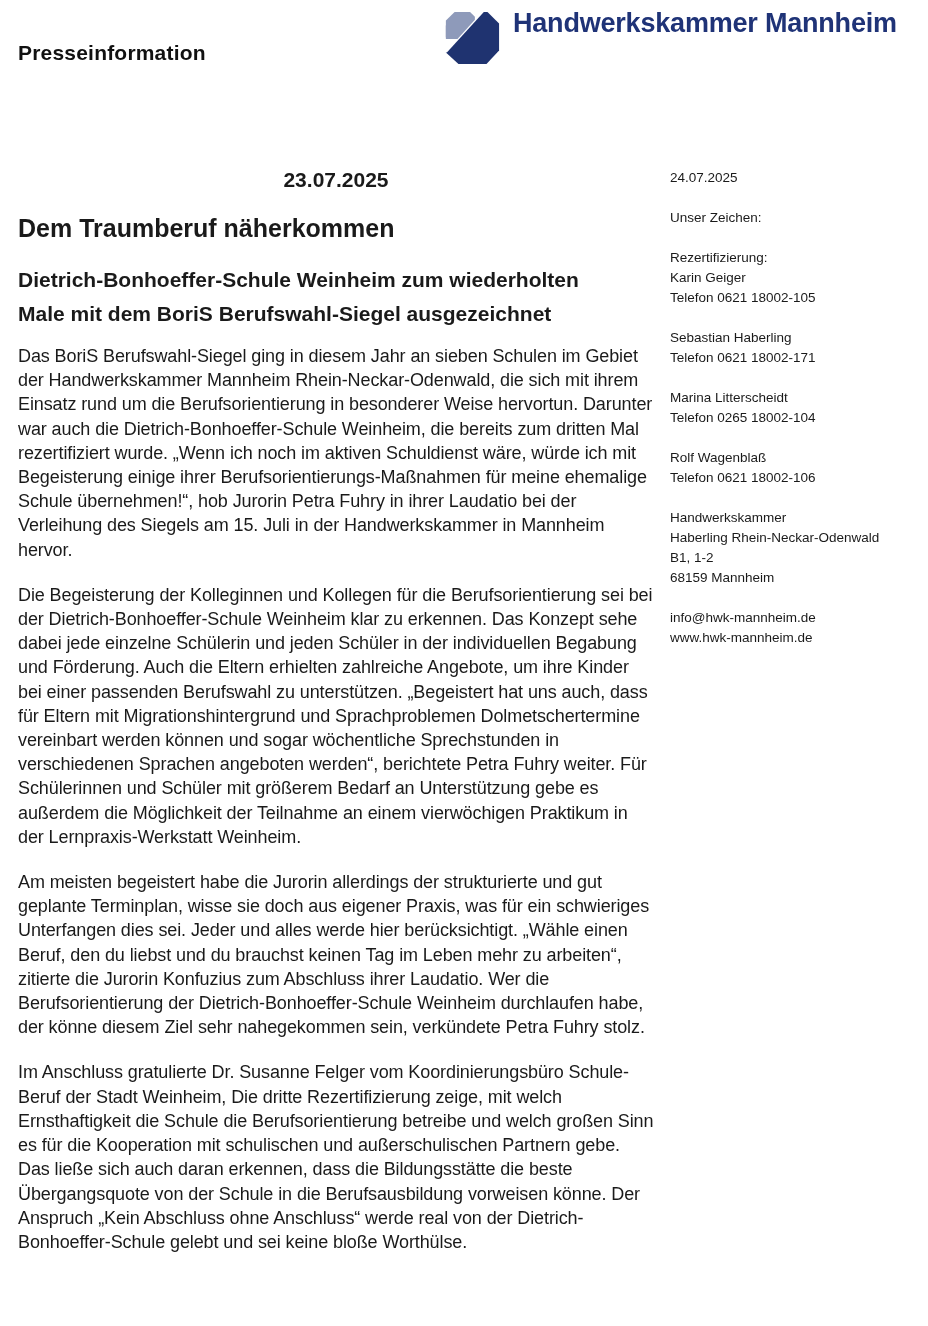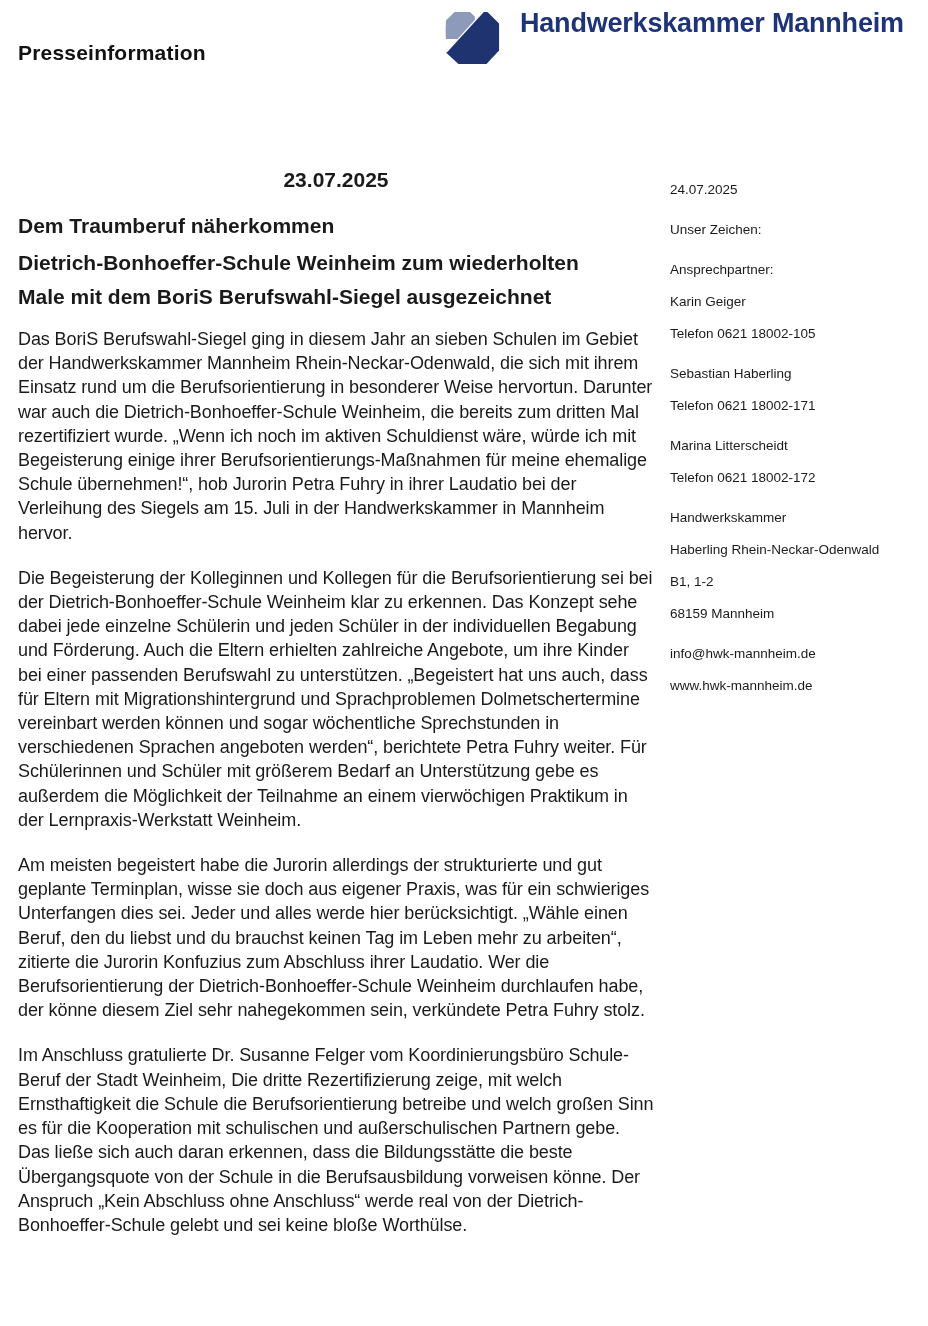--- a/index.html
+++ b/index.html
@@ -23,21 +23,21 @@
     font-weight: 700;
     letter-spacing: 0.2px;
     color: #111111;
   }
   .brand {
     position: absolute;
     left: 443px;
     top: 8px;
     display: flex;
     align-items: flex-start;
-    gap: 19px;
+    gap: 12px;
   }
   .brand-logo { width: 58px; height: 61px; flex: 0 0 auto; }
   .brand-name {
     font-size: 27px;
     font-weight: 700;
     line-height: 30px;
     letter-spacing: -0.2px;
     color: #1f3377;
     white-space: nowrap;
   }
@@ -49,23 +49,23 @@
     top: 168px;
     width: 636px;
   }
   .m-date {
     font-size: 21px;
     font-weight: 700;
     margin: 0 0 22px 0;
     text-align: center;
   }
   .m-h1 {
-    font-size: 21px;
+    font-size: 25px;
     font-weight: 700;
-    margin: 0 0 8px 0;
+    margin: 0 0 20px 0;
   }
   .m-h2 {
     font-size: 21px;
     font-weight: 700;
     line-height: 34px;
     margin: 0 0 13px 0;
     max-width: 612px;
   }
   .m-p {
     font-size: 18px;
@@ -77,21 +77,21 @@
   
   .sidebar {
     position: absolute;
     left: 670px;
     top: 168px;
     width: 240px;
     font-size: 13.5px;
     line-height: 20px;
   }
   .sb-group { margin: 0 0 20px 0; }
-  .sb-line { white-space: nowrap; margin-top: 12px; }
+  .sb-line { white-space: nowrap; }
 </style>
 </head>
 <body>
 
 <div class="page">
 
   <div class="kicker">Presseinformation</div>
 
   <div class="brand">
     <svg class="brand-logo" viewBox="0 0 60 59" aria-hidden="true">
@@ -118,35 +118,39 @@
 
     <div class="sb-group">
       <div class="sb-line">24.07.2025</div>
     </div>
 
     <div class="sb-group">
       <div class="sb-line">Unser Zeichen:</div>
     </div>
 
     <div class="sb-group">
-      <div class="sb-line">Ansprechpartner:</div>
+      <div class="sb-line">Rezertifizierung:</div>
       <div class="sb-line">Karin Geiger</div>
       <div class="sb-line">Telefon 0621 18002-105</div>
     </div>
 
     <div class="sb-group">
       <div class="sb-line">Sebastian Haberling</div>
       <div class="sb-line">Telefon 0621 18002-171</div>
     </div>
 
     <div class="sb-group">
       <div class="sb-line">Marina Litterscheidt</div>
-      <div class="sb-line">Telefon 0621 18002-172</div>
+      <div class="sb-line">Telefon 0265 18002-104</div>
     </div>
 
+    <div class="sb-group">
+      <div class="sb-line">Rolf Wagenblaß</div>
+      <div class="sb-line">Telefon 0621 18002-106</div>
+    </div>
 
 
     <div class="sb-group">
       <div class="sb-line">Handwerkskammer</div>
       <div class="sb-line">Haberling Rhein-Neckar-Odenwald</div>
       <div class="sb-line">B1, 1-2</div>
       <div class="sb-line">68159 Mannheim</div>
     </div>
 
     <div class="sb-group">

